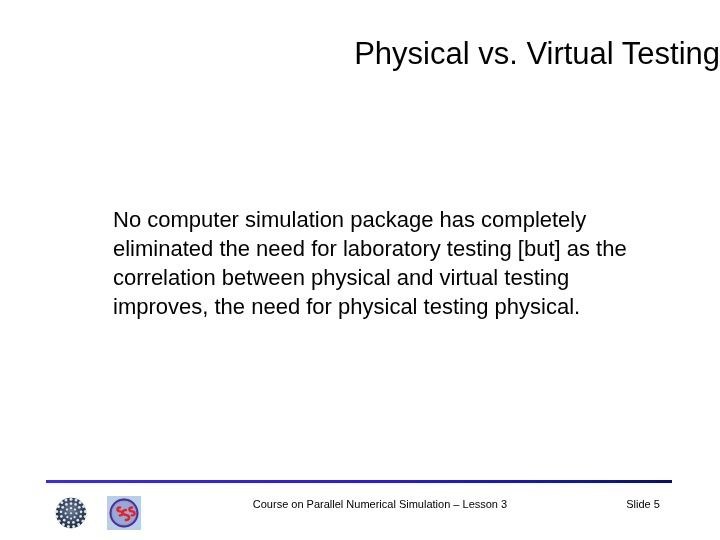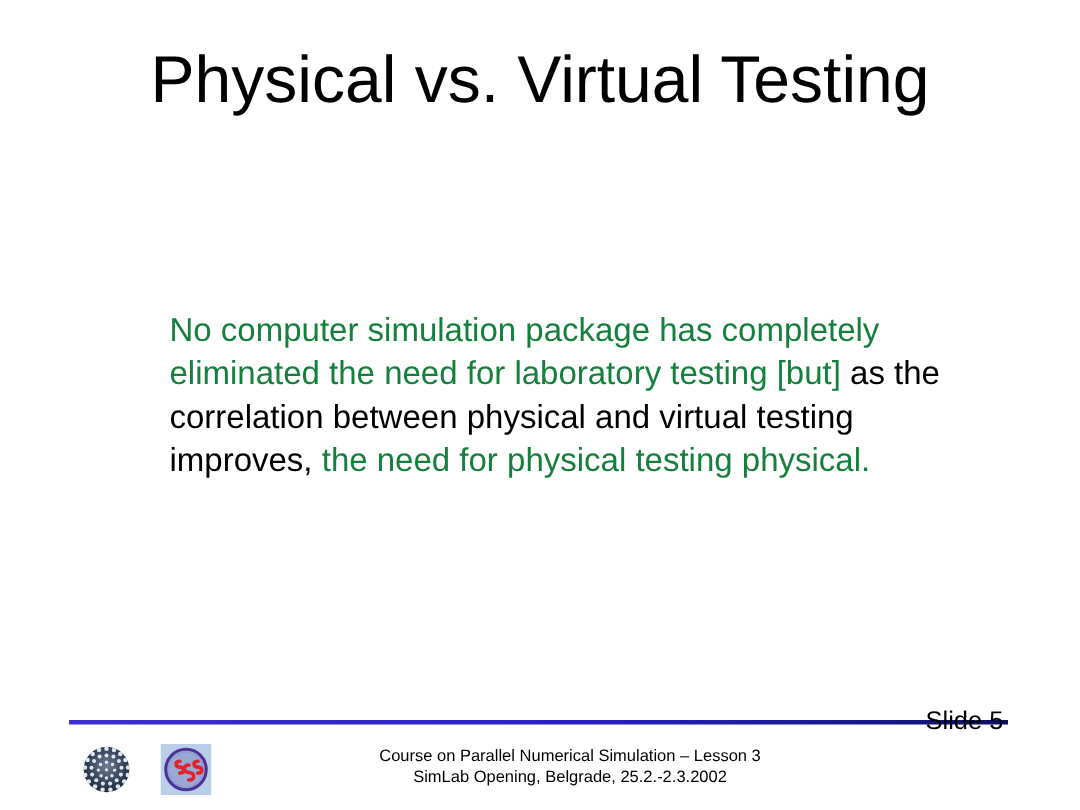--- a/index.html
+++ b/index.html
@@ -18,41 +18,41 @@
     background: #ffffff;
     overflow: hidden;
   }
 
   
   .slide-title {
     position: absolute;
     left: 0;
     top: 32px;
     width: 720px;
-    text-align: center;
-    font-size: 44px;
+    text-align: right;
+    font-size: 31px;
     font-weight: normal;
     color: #000000;
     letter-spacing: 0px;
     line-height: 44px;
     white-space: nowrap;
   }
 
   
   .body-block {
     position: absolute;
     left: 113px;
     top: 205px;
     width: 540px;
     font-size: 22px;
     line-height: 29px;
     color: #000000;
     text-align: left;
   }
-  .body-block .r { color: #15803d; }
+  .body-block .r { color: #000000; }
   .body-block .k { color: #000000; }
 
   
   .footer-rule {
     position: absolute;
     left: 46px;
     top: 480px;
     width: 626px;
     height: 3px;
     background: linear-gradient(to right, #3b2fd0 0%, #2a1fc4 55%, #141a8c 85%, #0a0f60 100%);
@@ -65,24 +65,24 @@
     top: 497px;
     width: 440px;
     text-align: center;
     font-size: 11px;
     line-height: 14px;
     color: #000000;
   }
   .footer-slide {
     position: absolute;
     left: 600px;
-    top: 474px;
+    top: 497px;
     width: 86px;
     text-align: center;
-    font-size: 17px;
+    font-size: 11px;
     line-height: 14px;
     color: #000000;
   }
 
   
   .logo-sphere {
     position: absolute;
     left: 54px;
     top: 496px;
     width: 34px;
@@ -105,21 +105,20 @@
   <div class="slide-title">Physical vs. Virtual Testing</div>
 
   <div class="body-block">
     <span class="r">No computer simulation package has completely eliminated the need for laboratory testing [but] </span><span class="k">as the correlation between physical and virtual testing improves, </span><span class="r">the need for physical testing physical.</span>
   </div>
 
   <div class="footer-rule"></div>
 
   <div class="footer-center">
     <div>Course on Parallel Numerical Simulation – Lesson 3</div>
-    <div>SimLab Opening, Belgrade, 25.2.-2.3.2002</div>
   </div>
 
   <div class="footer-slide">Slide 5</div>
 
   <div class="logo-sphere">
     <svg width="34" height="34" viewBox="0 0 34 34" aria-hidden="true">
       <defs>
         <radialGradient id="sphShade" cx="50%" cy="42%" r="58%">
           <stop offset="0%" stop-color="#6e7f96"></stop>
           <stop offset="55%" stop-color="#3c4c64"></stop>

